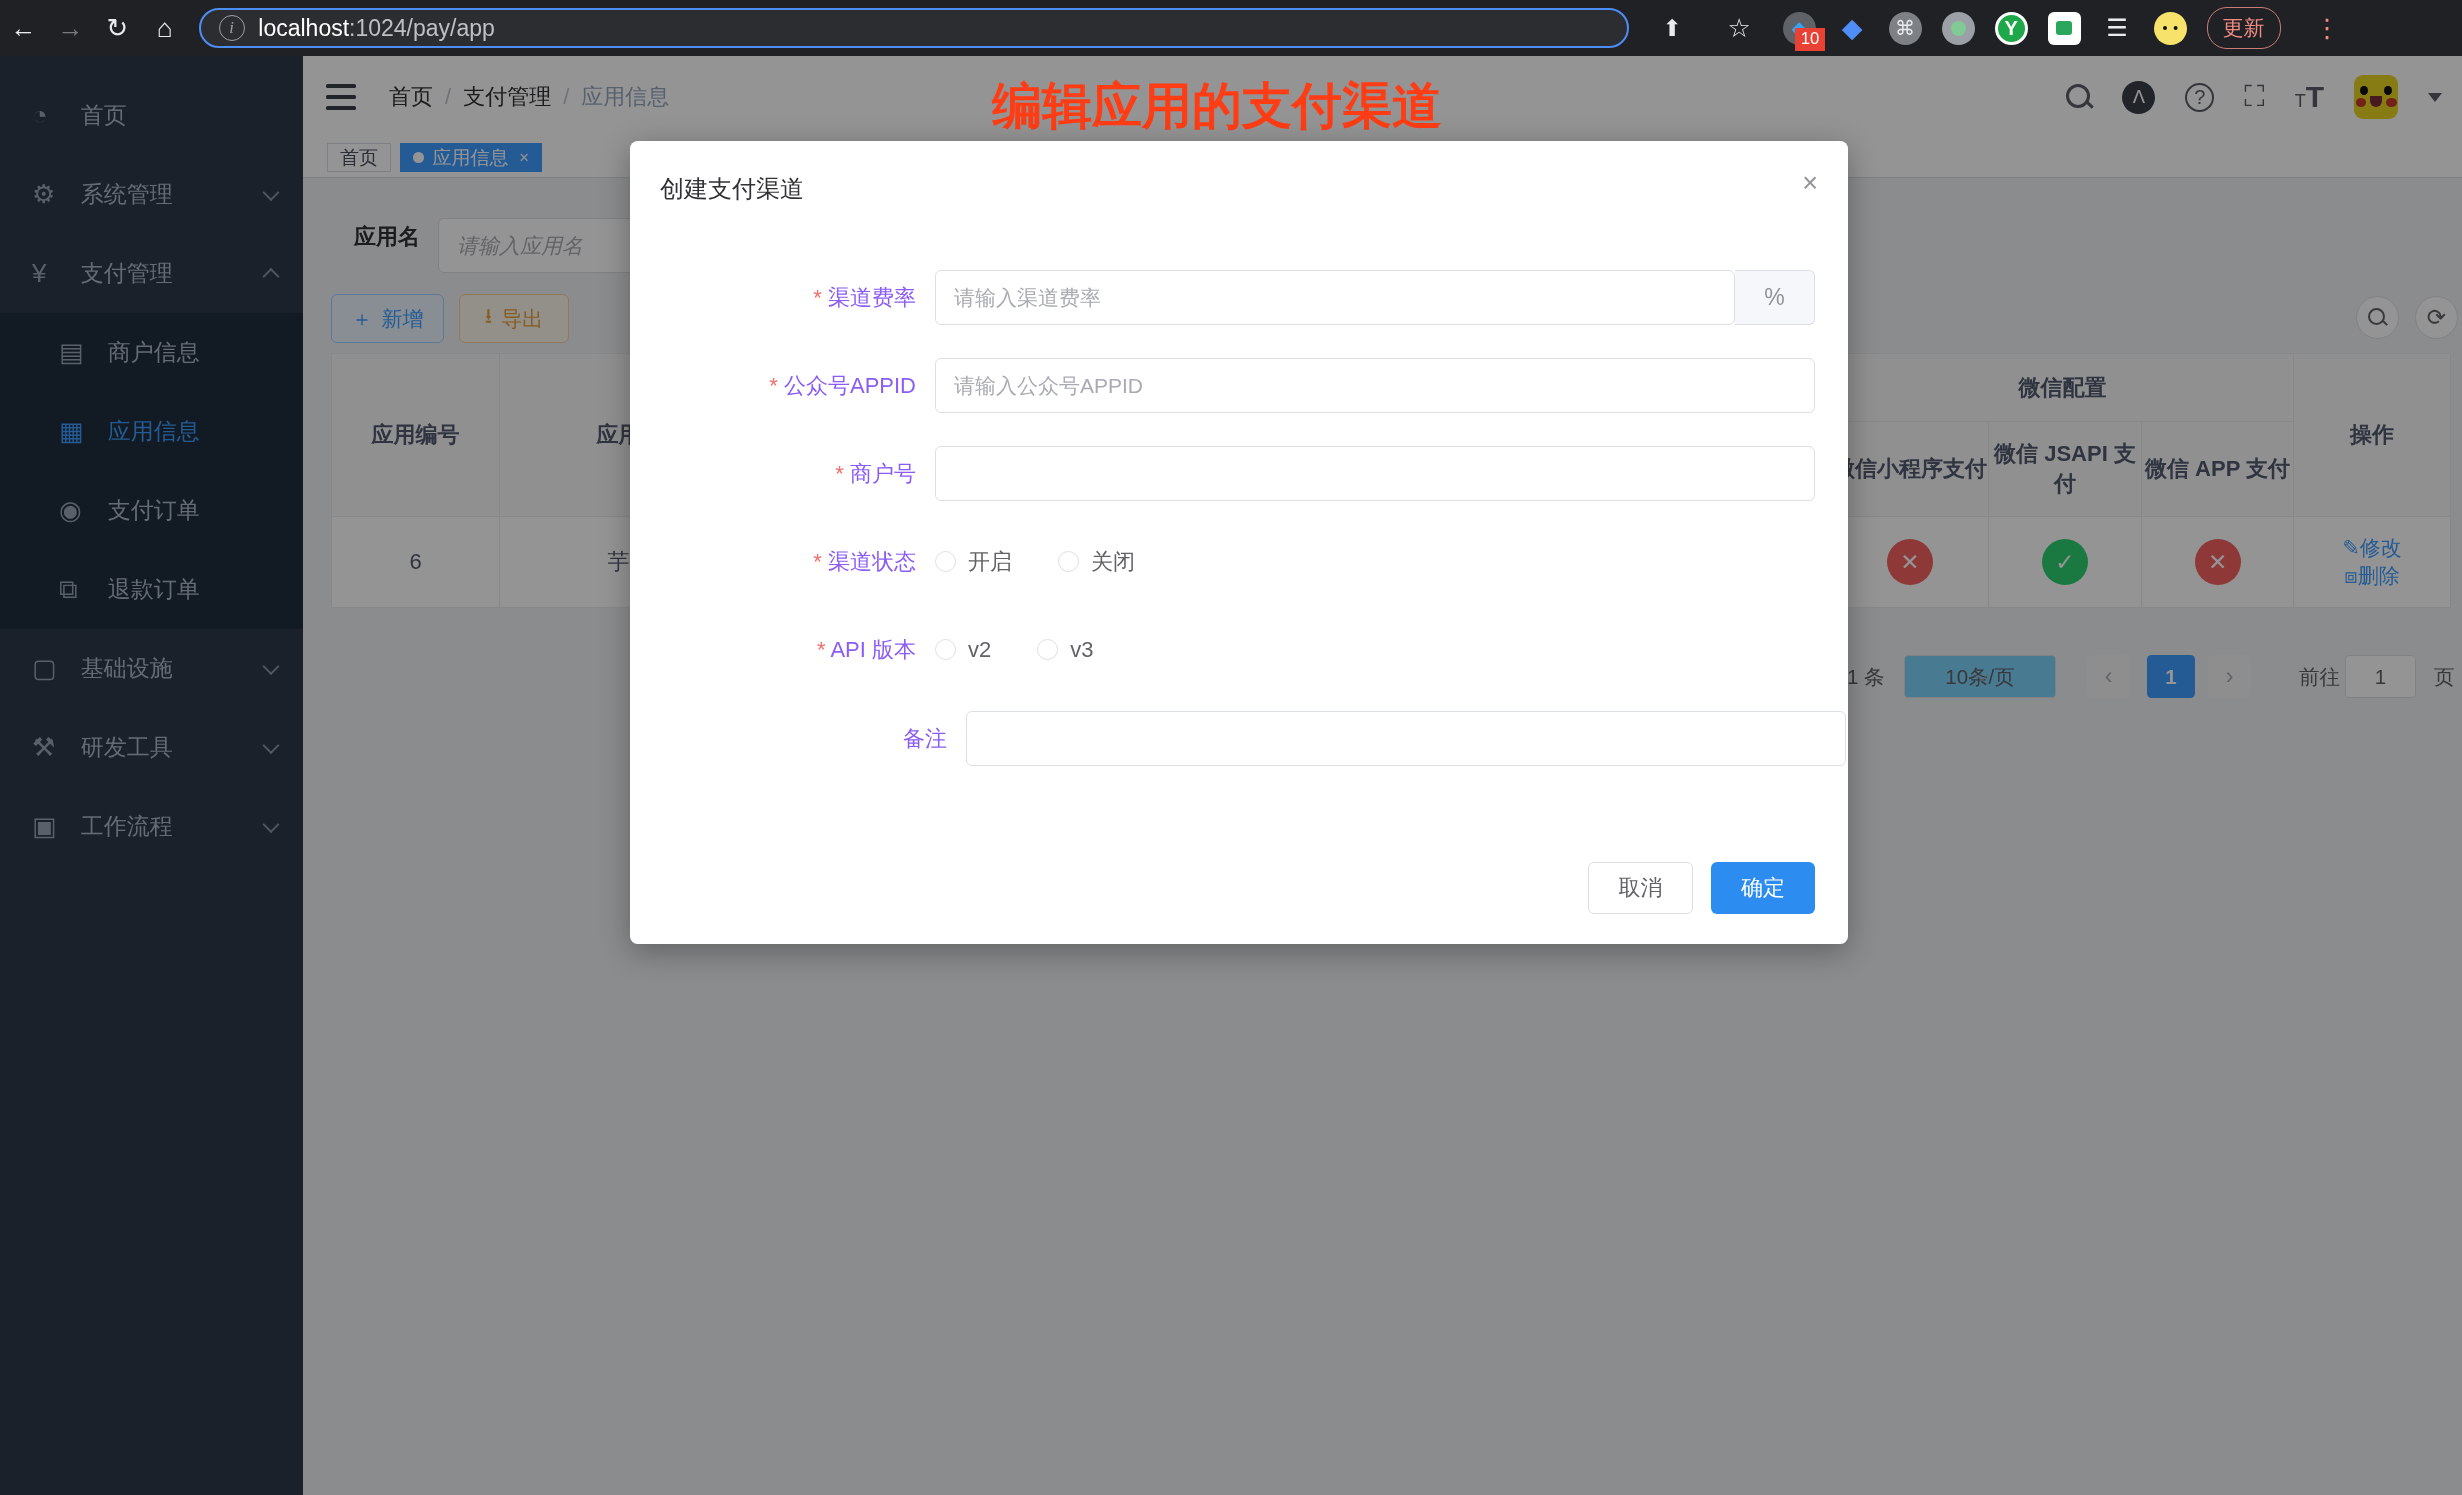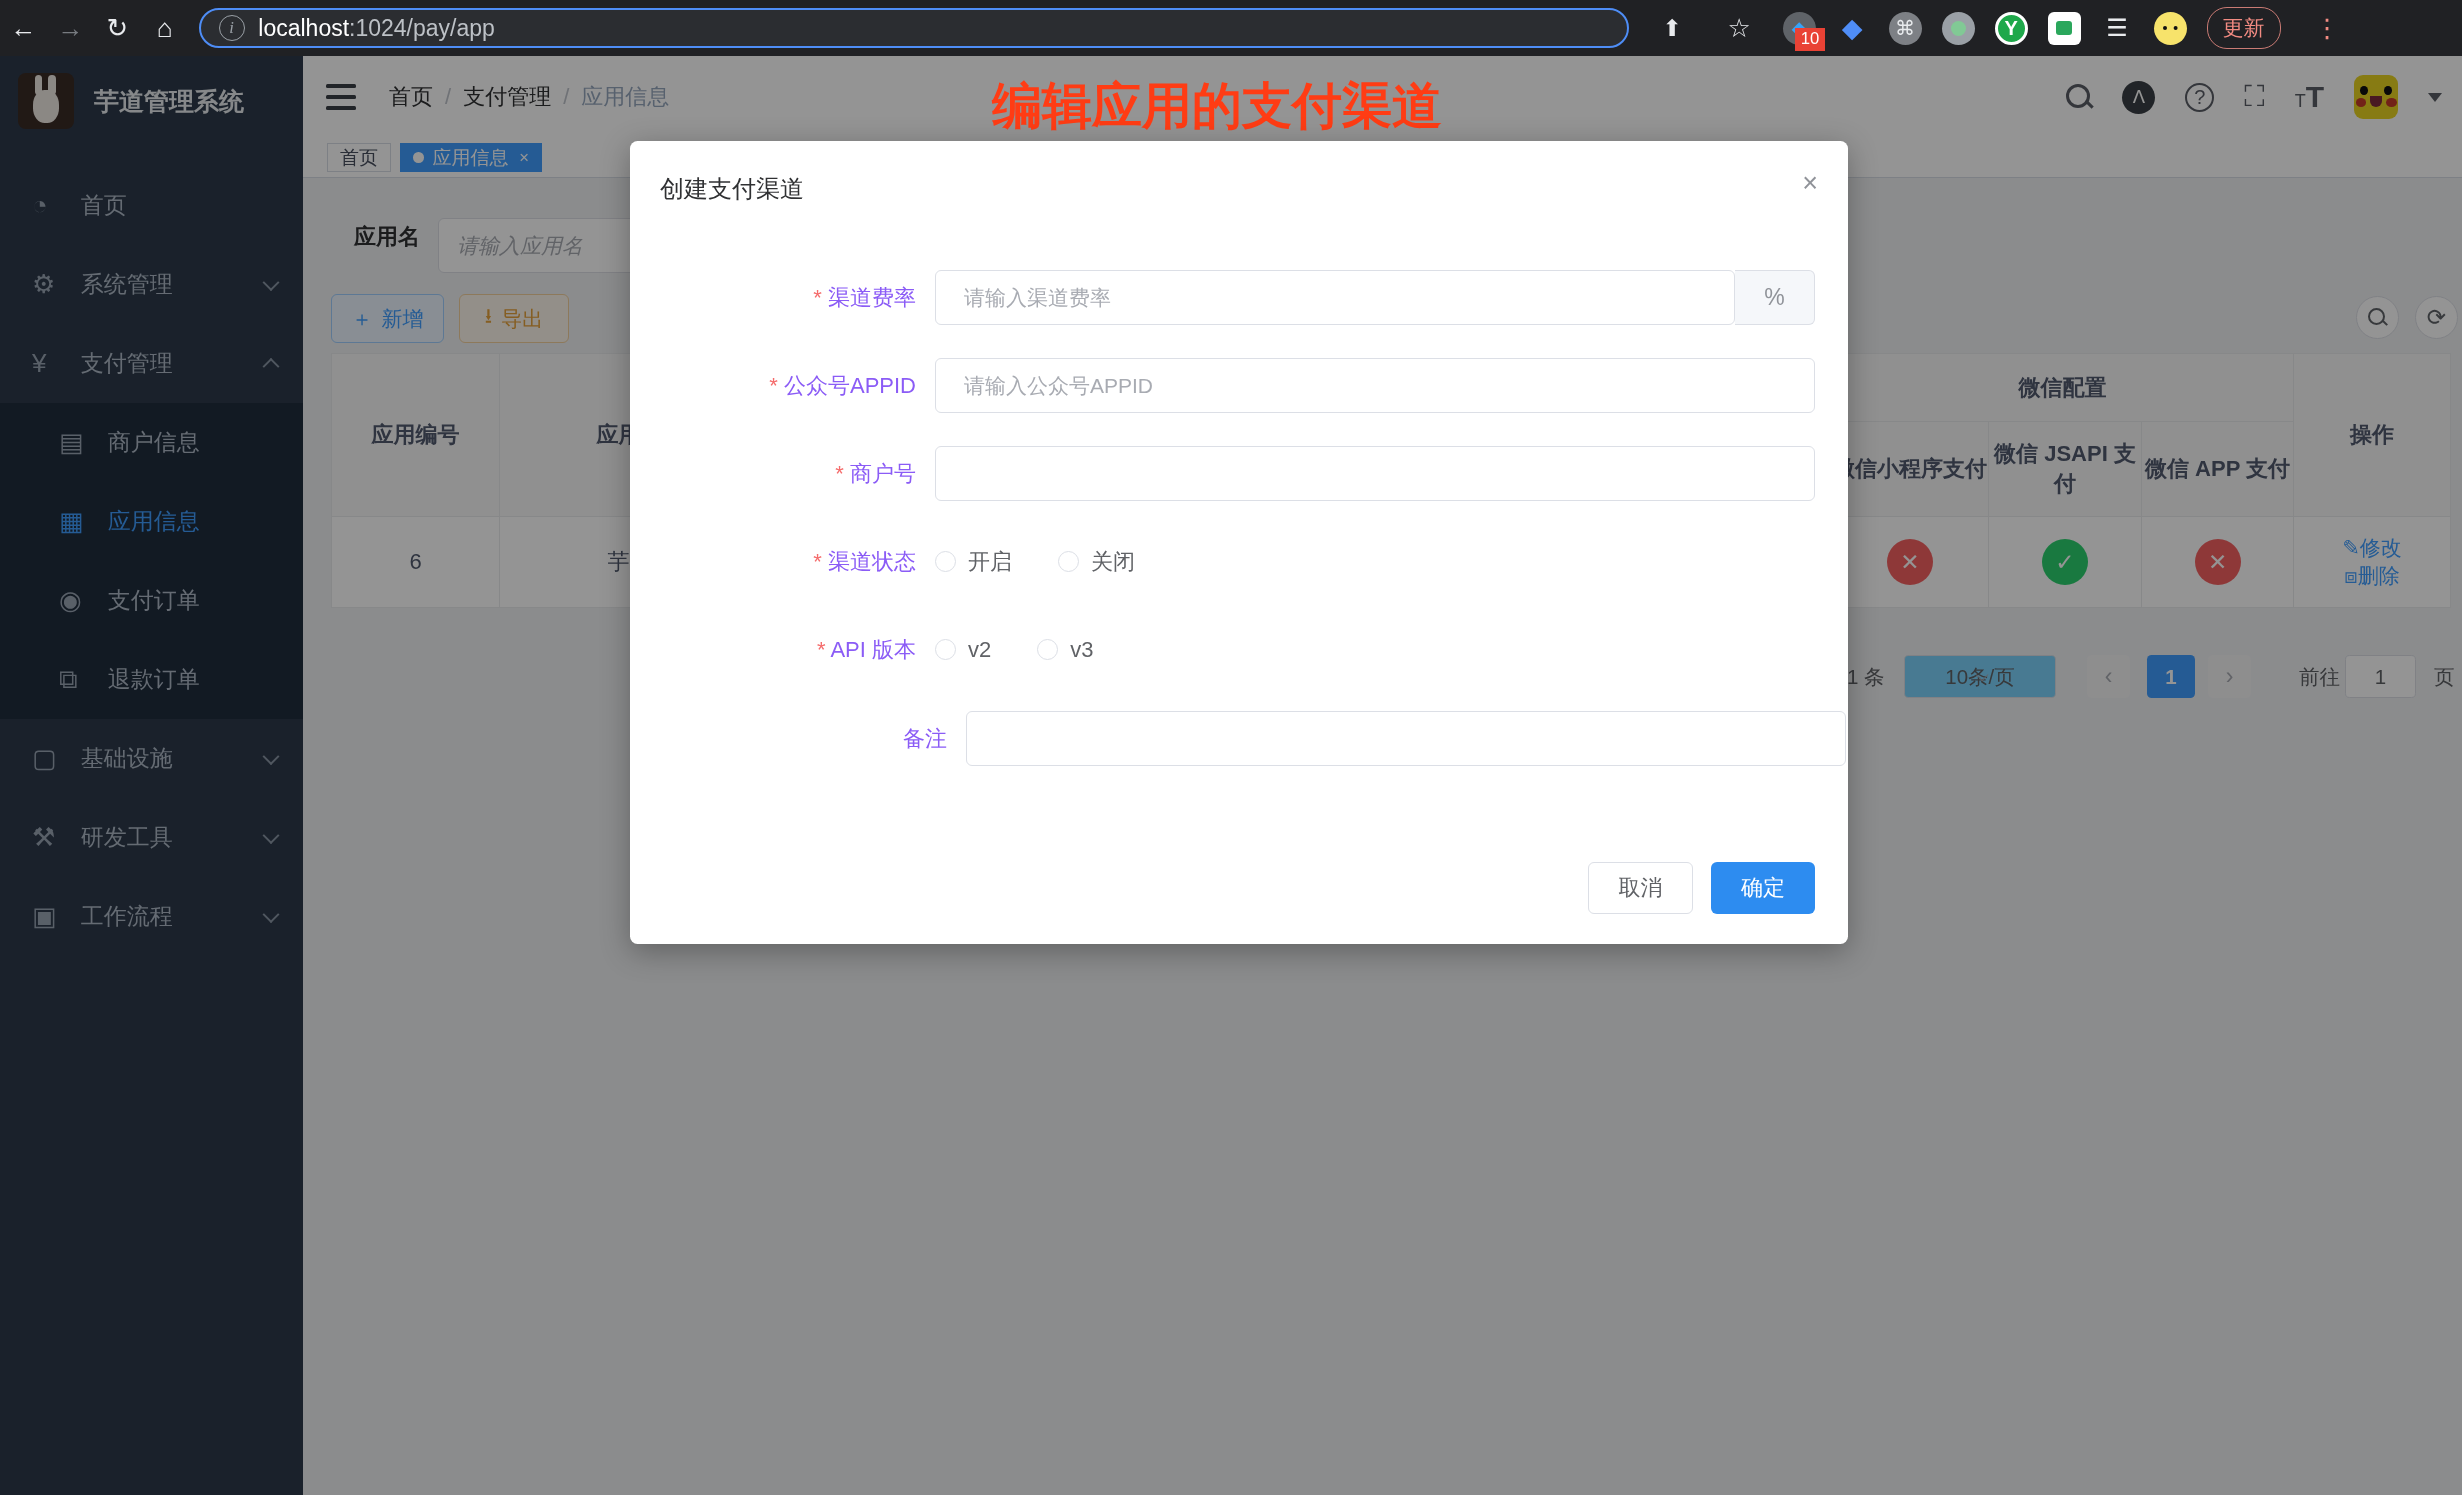--- a/index.html
+++ b/index.html
@@ -104,21 +104,21 @@
 
   
   .overlay { position:absolute; left:0; top:56px; width:2462px; height:1439px; background:rgba(0,0,0,0.42); z-index:60; }
   .annotation { position:absolute; left:992px; top:73px; z-index:70; font-size:50px; font-weight:bold; color:#ff3c14; white-space:nowrap; }
   .modal { position:absolute; left:630px; top:141px; width:1218px; height:803px; background:#fff; border-radius:7.6px; box-shadow:0 7.6px 30px rgba(0,0,0,.3); z-index:80; }
   .m-title { position:absolute; left:30px; top:32px; font-size:24px; color:#303133; }
   .m-close { position:absolute; right:30px; top:27px; font-size:27px; color:#909399; cursor:pointer; }
   .m-row { position:absolute; left:0; width:100%; height:55px; }
   .m-label { position:absolute; left:0; width:286px; text-align:right; font-size:22px; color:#8b5cf6; line-height:55px; white-space:nowrap; }
   .req::before { content:"* "; color:#f56c6c; }
-  .m-input { position:absolute; left:305px; width:880px; height:55px; border:1.5px solid #dcdfe6; border-radius:6px; background:#fff; font-size:21px; color:#a8abb2; display:flex; align-items:center; padding:0 28px; }
+  .m-input { position:absolute; left:305px; width:880px; height:55px; border:1.5px solid #dcdfe6; border-radius:6px; background:#fff; font-size:21px; color:#a8abb2; display:flex; align-items:center; padding:0 18px; }
   .m-input.short { width:800px; }
   .m-addon { position:absolute; left:1105px; width:80px; height:55px; background:#f5f7fa; border:1.5px solid #dcdfe6; border-left:none; border-radius:0 6px 6px 0; color:#909399; font-size:23px; display:flex; align-items:center; justify-content:center; }
   .radio { display:inline-flex; align-items:center; margin-right:46px; font-size:22px; color:#606266; cursor:pointer; }
   .radio .rc { width:21px; height:21px; border:1.5px solid #dcdfe6; border-radius:50%; background:#fff; margin-right:12px; flex:0 0 auto; }
   .m-radios { position:absolute; left:305px; top:0; height:55px; display:flex; align-items:center; }
   .m-footer-btn { position:absolute; height:52px; border-radius:6px; font-size:22px; display:flex; align-items:center; justify-content:center; cursor:pointer; }
   .m-cancel { left:958px; top:721px; width:105px; background:#fff; border:1.5px solid #dcdfe6; color:#606266; }
   .m-ok { left:1081px; top:721px; width:104px; background:#2d8cf0; color:#fff; }
 </style>
 </head>
@@ -155,28 +155,20 @@
           <span style="width:4.6px;height:4.6px;background:#111;border-radius:50%;box-shadow:10.6px 0 0 #111;display:block;margin-right:10.6px;"></span>
         </span>
       <span class="update-pill">更新</span>
       <span class="kebab">⋮</span>
     </div>
   </div>
 
   <div class="app">
 
     <div class="sidebar">
-      <div class="logo-row">
-        <span class="logo-img">
-          <span class="ear" style="left:16.7px;"></span>
-            <span class="ear" style="left:30px;"></span>
-            <span class="bunny"></span>
-        </span>
-        <span class="logo-title">芋道管理系统</span>
-      </div>
       <div style="height:20px;"></div>
       <div class="menu-item">
         <span class="mi">◔</span>
         <span class="ml">首页</span>
       </div>
       <div class="menu-item">
         <span class="mi">⚙</span>
         <span class="ml">系统管理</span>
         <span class="chev"></span>
       </div>

